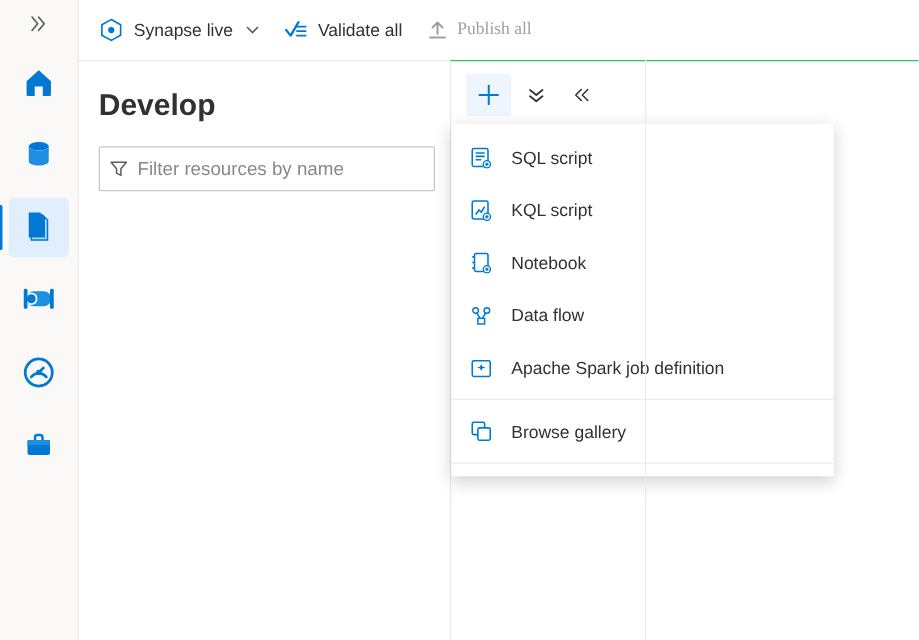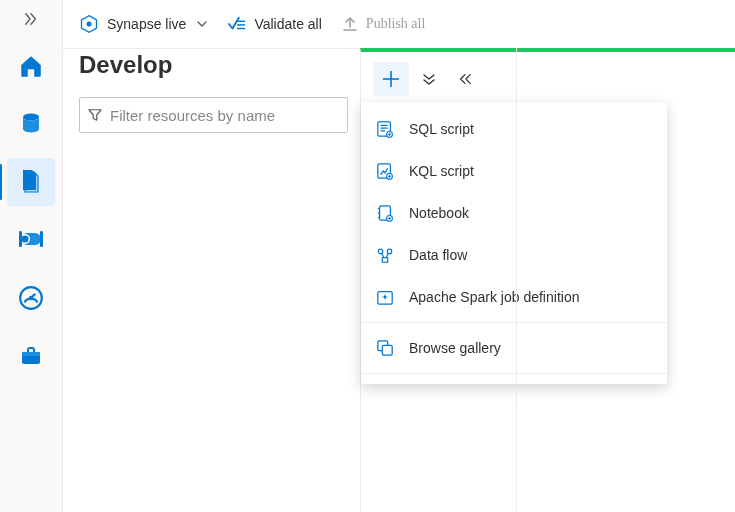--- a/index.html
+++ b/index.html
@@ -11,26 +11,26 @@
   .sidebar-item.active { background: #e1eefb; }
   .sidebar-item.active::before { content: ""; position: absolute; left: -8px; top: 6px; bottom: 6px; width: 3px; background: #0078d4; border-radius: 2px; }
   .main { flex: 1; display: flex; flex-direction: column; }
   .topbar { height: 48px; display: flex; align-items: center; padding: 0 16px; gap: 20px; color: #323130; position: relative; }
   .topbtn { display: flex; align-items: flex-start; gap: 8px; cursor: pointer; color: #323130; }
   .topbtn.disabled { color: #a19f9d; cursor: default; font-family: Liberation Serif, serif; }
   .topbtn svg { flex-shrink: 0; }
   .breadcrumb-ws { display:flex; align-items:center; }
   .breadcrumb-ws .chev { color:#605e5c; margin-left:2px; }
   .content { display: flex; flex: 1; position: relative; }
-  .leftcol { width: 297px; padding: 2px 12px 0 16px; border-top: 1px solid #edebe9; }
+  .leftcol { width: 297px; padding: 22px 12px 0 16px; border-top: 1px solid #edebe9; }
   .leftcol h1 { font-size: 24px; font-weight: 600; margin-bottom: 18px; }
   .filter { display:flex; align-items:center; height: 36px; border:1px solid #c8c6c4; border-radius:2px; padding:0 8px; color:#605e5c; width: 100%; }
   .filter input { border:none; outline:none; flex:1; font-size:15px; color:#0f172a; background:transparent; margin-left:8px; }
   .filter input::placeholder { color:#8a8886; }
-  .rightcol { flex:1; border-left:1px solid #edebe9; border-top:4px solid #22c55e; position:relative; padding: 10px 0 0 12px; }
+  .rightcol { flex:1; border-left:1px solid #edebe9; border-top:1px solid #22c55e; position:relative; padding: 10px 0 0 12px; }
   .actions-row { display:flex; align-items:center; gap:4px; }
   .act-btn { width:32px; height:32px; display:flex; align-items:center; justify-content:center; cursor:pointer; color:#0078d4; border-radius:2px; }
   .act-btn.plus { background:#eef5fc; width:36px; height:34px; }
   .act-arr { color:#323130; }
   .dropdown { position:absolute; top:50px; left:0; width:306px; background:#fff; box-shadow: 0 4px 14px rgba(0,0,0,0.18); border-radius:2px; padding:6px 0; }
   .dd-item { display:flex; align-items:center; height:42px; padding:0 14px; gap:14px; cursor:pointer; color:#323130; }
   .dd-item .ic { width:20px; display:flex; align-items:center; justify-content:center; color:#0078d4; }
   .dd-item.highlighted { background:#f3f2f1; }
   .dd-item .lbl.hl { background: #ffff00; }
   .dd-div { border-top:1px solid #edebe9; margin:4px 0; }

